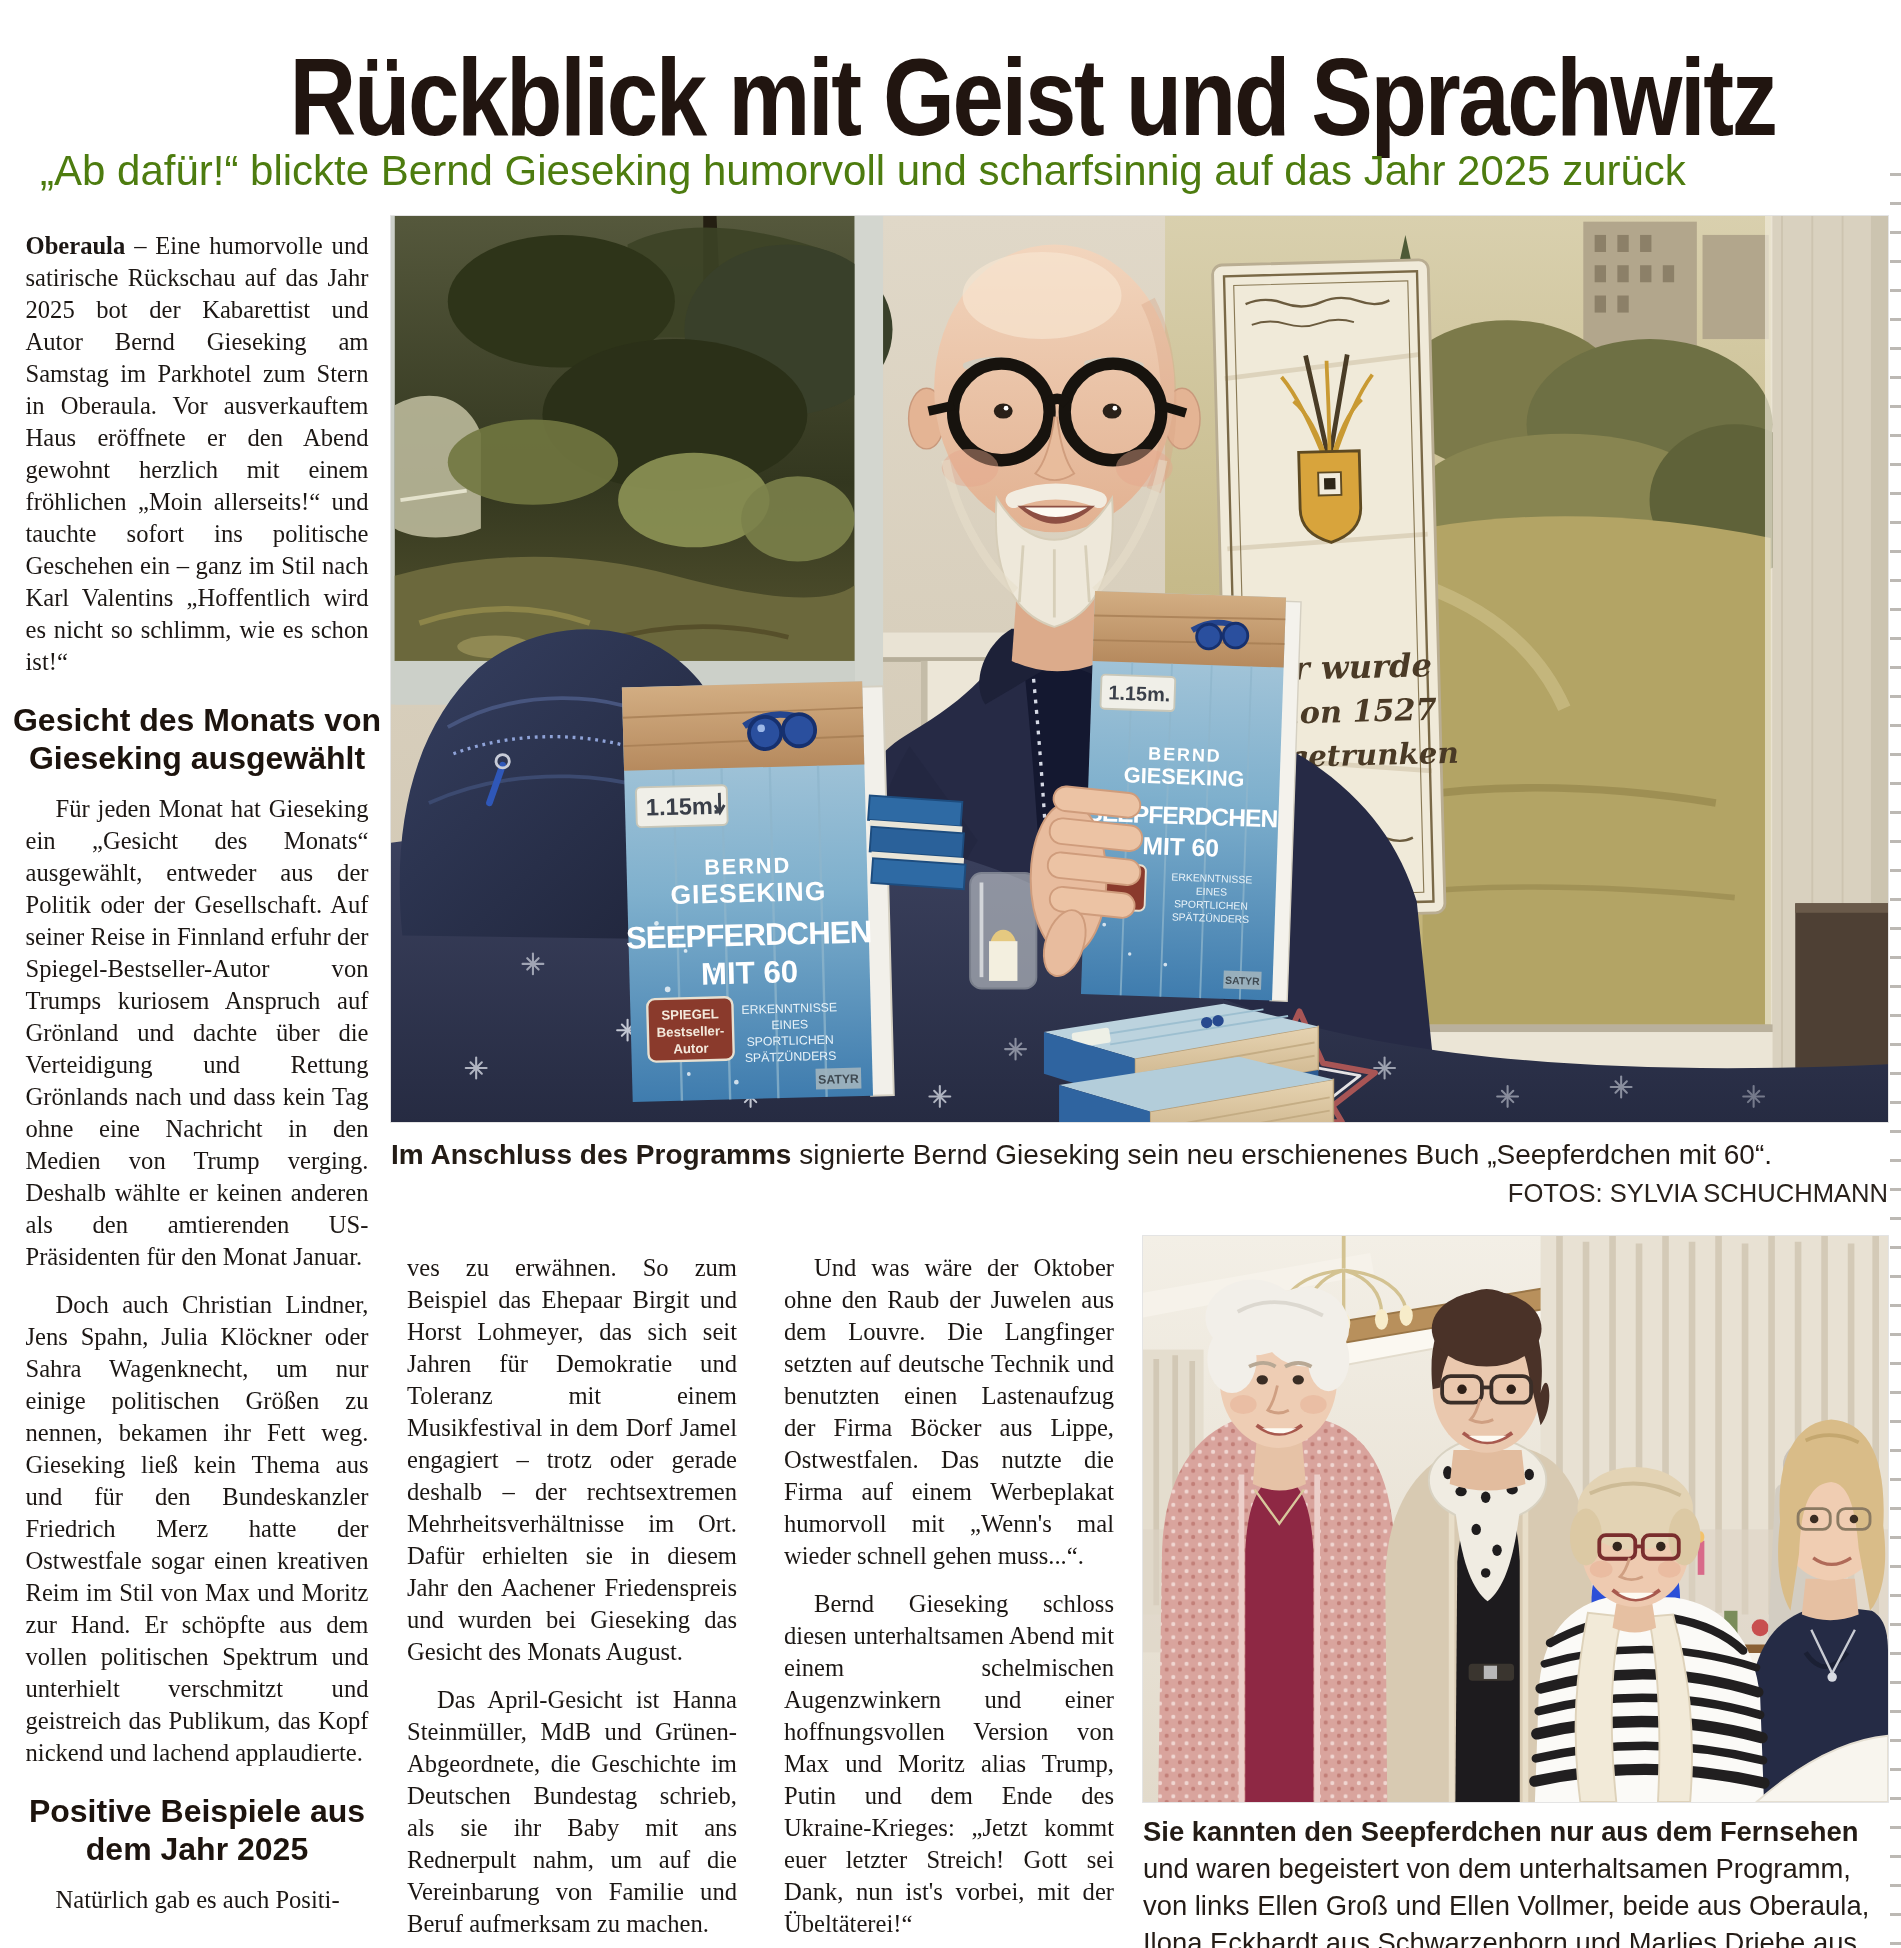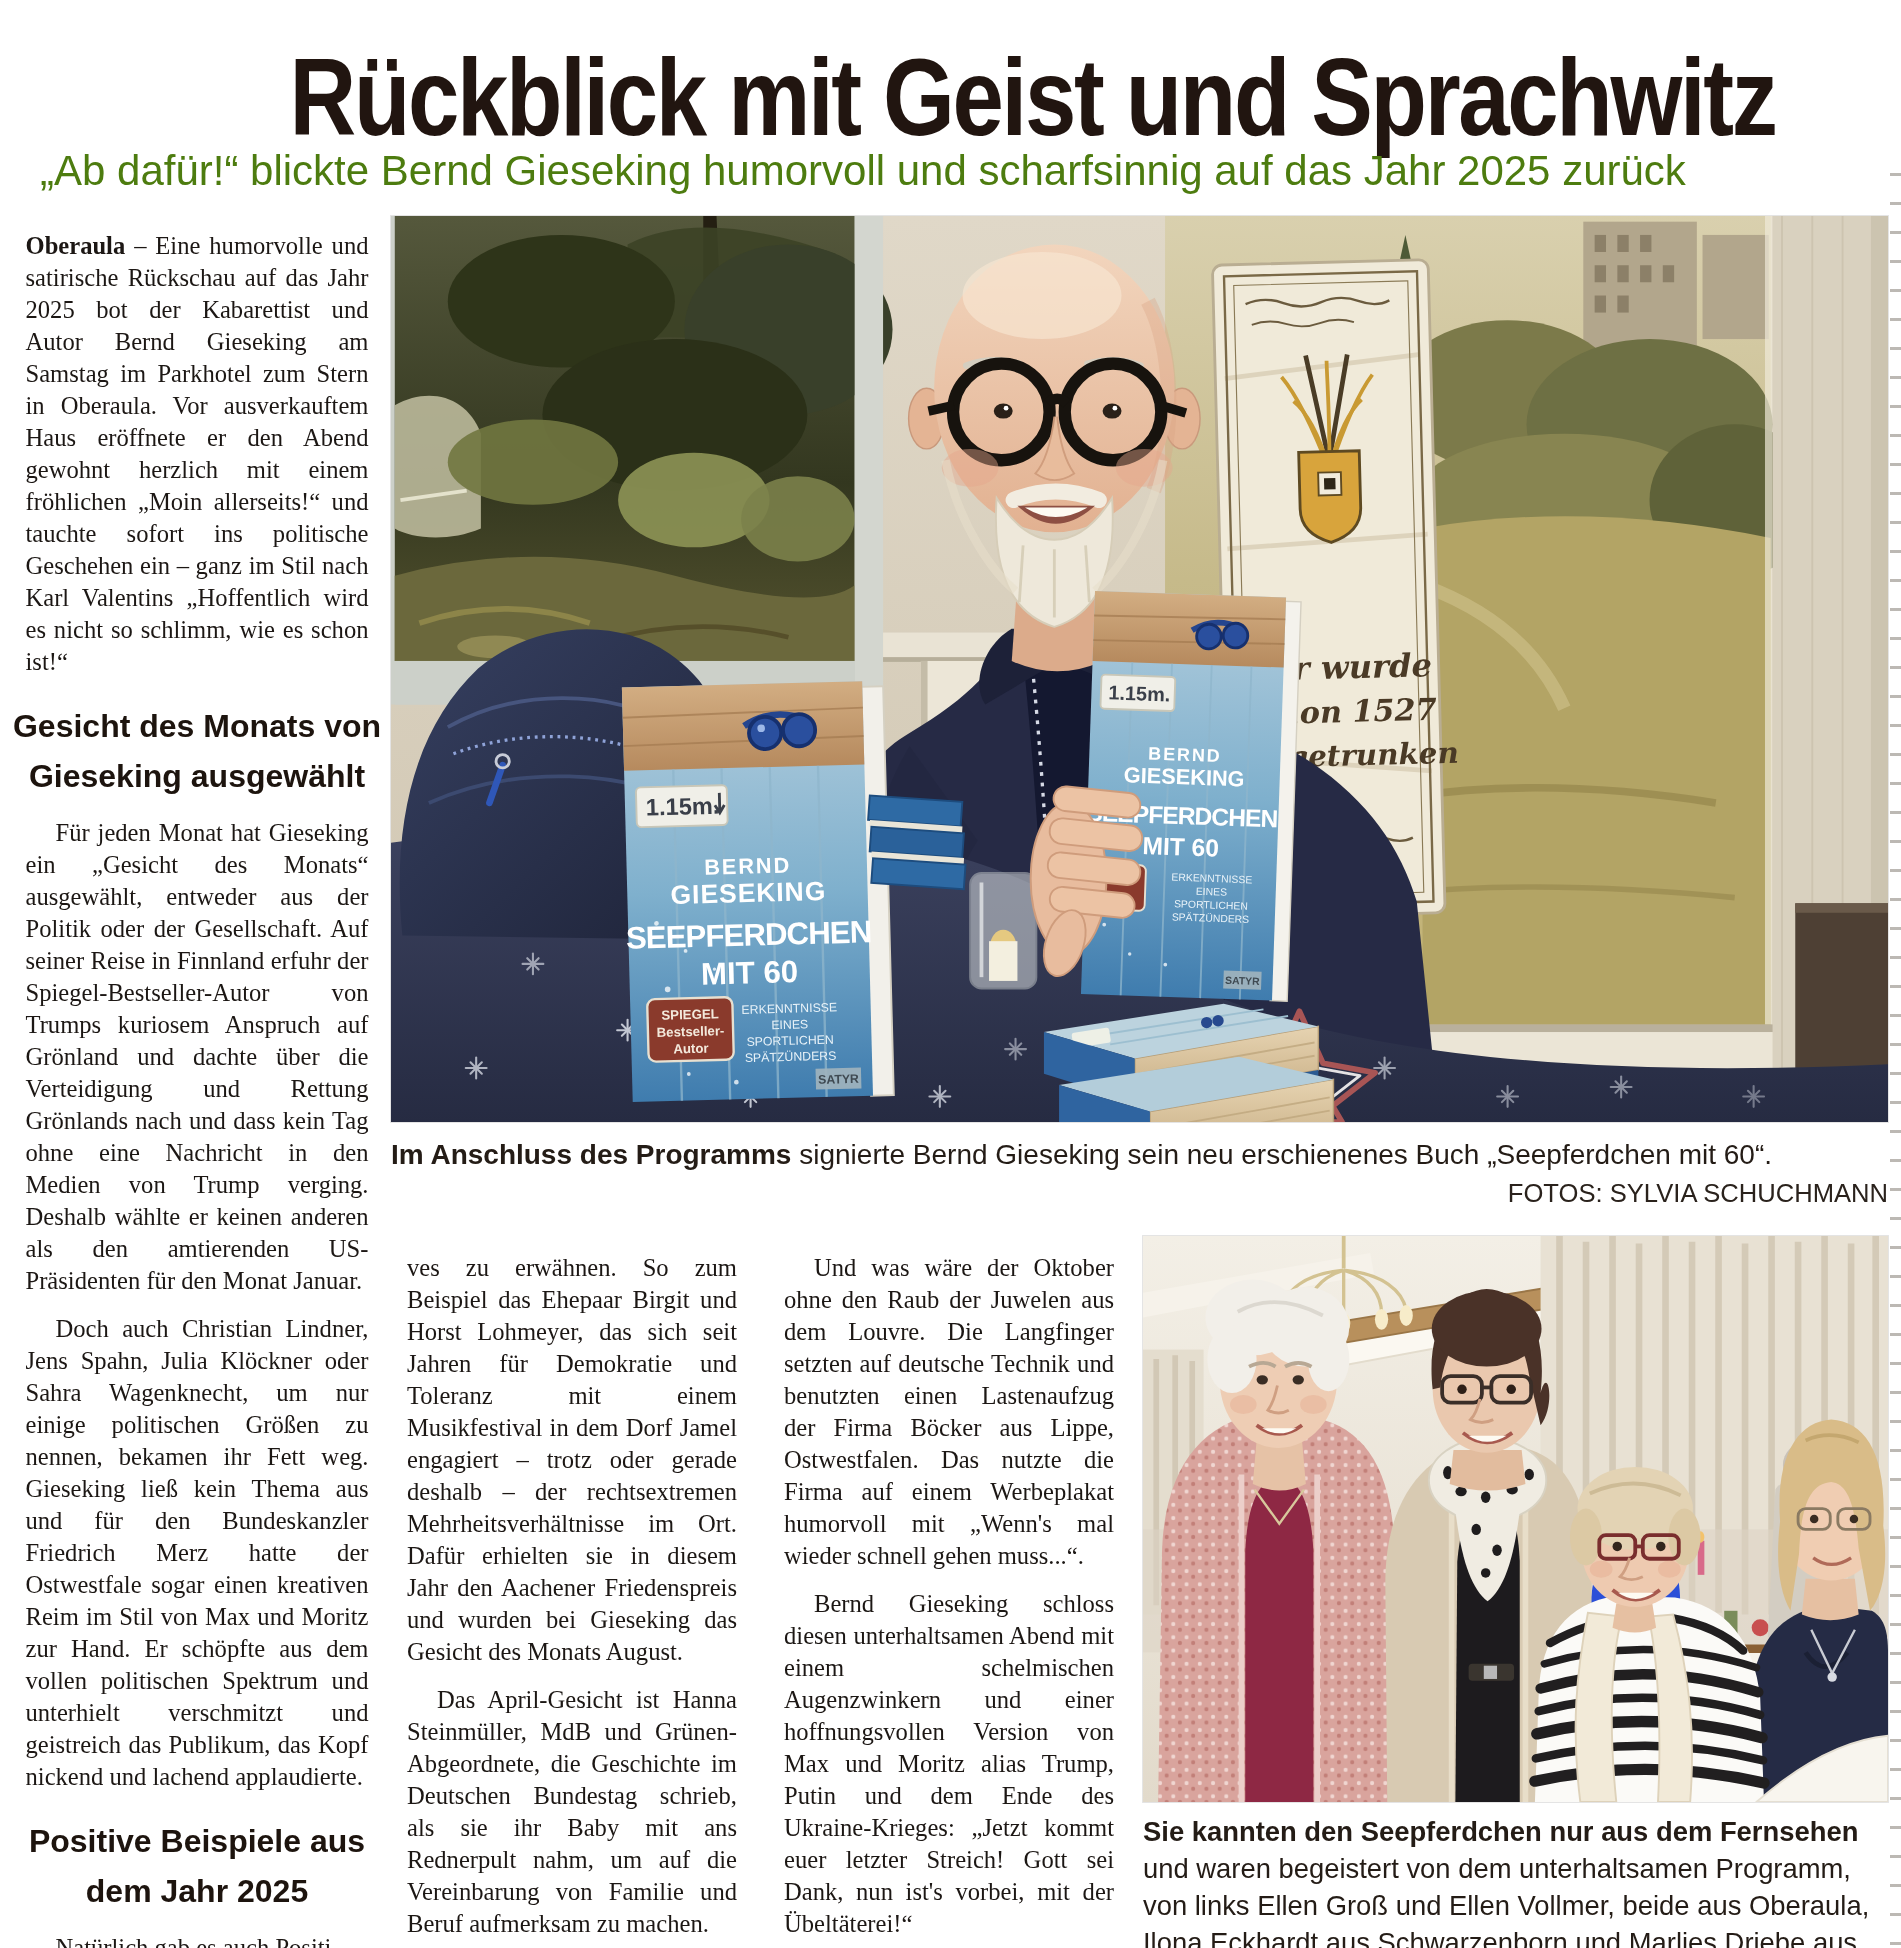--- a/index.html
+++ b/index.html
@@ -12,21 +12,21 @@
   .headline span{display:inline-block;transform:scaleX(0.84);}
   .subtitle{position:absolute;left:28px;top:135px;width:1817px;margin:12px;
             font-family:"Liberation Sans",sans-serif;font-size:42px;color:#4d7c0f;}
   
   .bodytext{font-size:24.6px;line-height:32px;text-align:justify;hyphens:auto;-webkit-hyphens:auto;}
   .bodytext p{margin:16px;}
   .bodytext p.ind{text-indent:30px;}
   .col1{position:absolute;left:9.5px;top:214px;width:375px;}
   .col2{position:absolute;left:391px;top:1236px;width:362px;}
   .col3{position:absolute;left:768px;top:1236px;width:362px;}
-  .subhead{font-family:"Liberation Sans",sans-serif;font-weight:bold;font-size:32px;line-height:50px;
+  .subhead{font-family:"Liberation Sans",sans-serif;font-weight:bold;font-size:32px;line-height:38px;
            text-align:center;margin:23px 0 15px 0;color:#1d140e;hyphens:none;}
   .lead-in{font-weight:bold;}
   .byline{font-family:"Liberation Sans",sans-serif;font-weight:bold;font-size:25.6px;
           text-align:center;margin-top:7.6px;color:#1d140e;}
   
   .photo{position:absolute;box-shadow:0 0 0 0.9px rgba(0,0,0,.12);background:#ccc;}
   .photo svg{display:block;width:100%;height:100%;}
   .photo-main{left:391px;top:216px;width:1497px;height:906px;}
   .photo-group{left:1143px;top:1236px;width:745px;height:566px;}
   .cap{position:absolute;font-family:"Liberation Sans",sans-serif;font-size:28px;line-height:38px;color:#241c16;}

